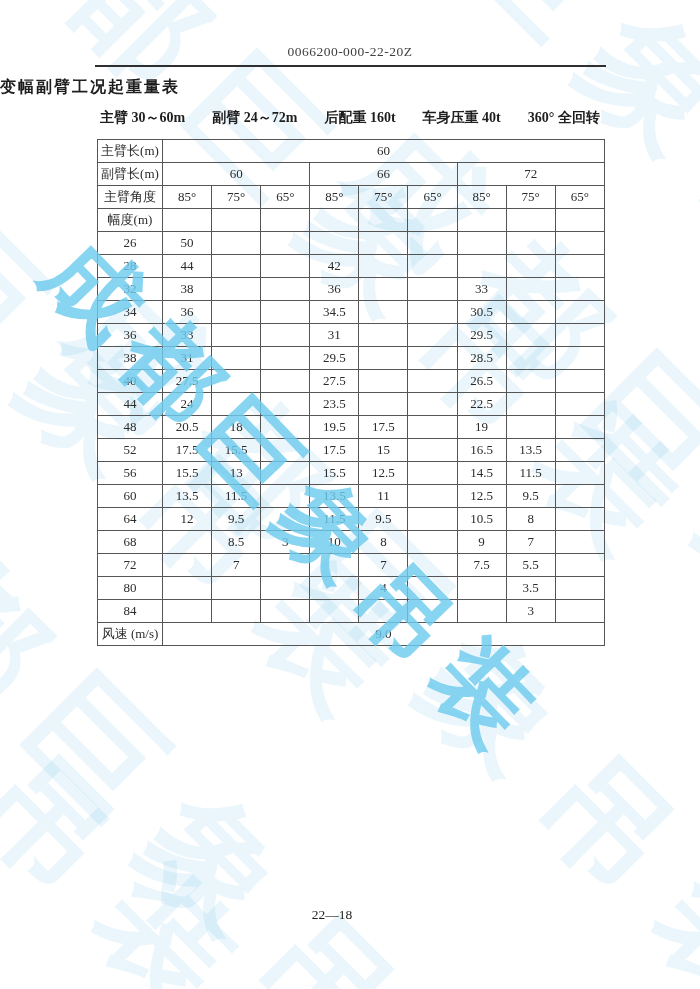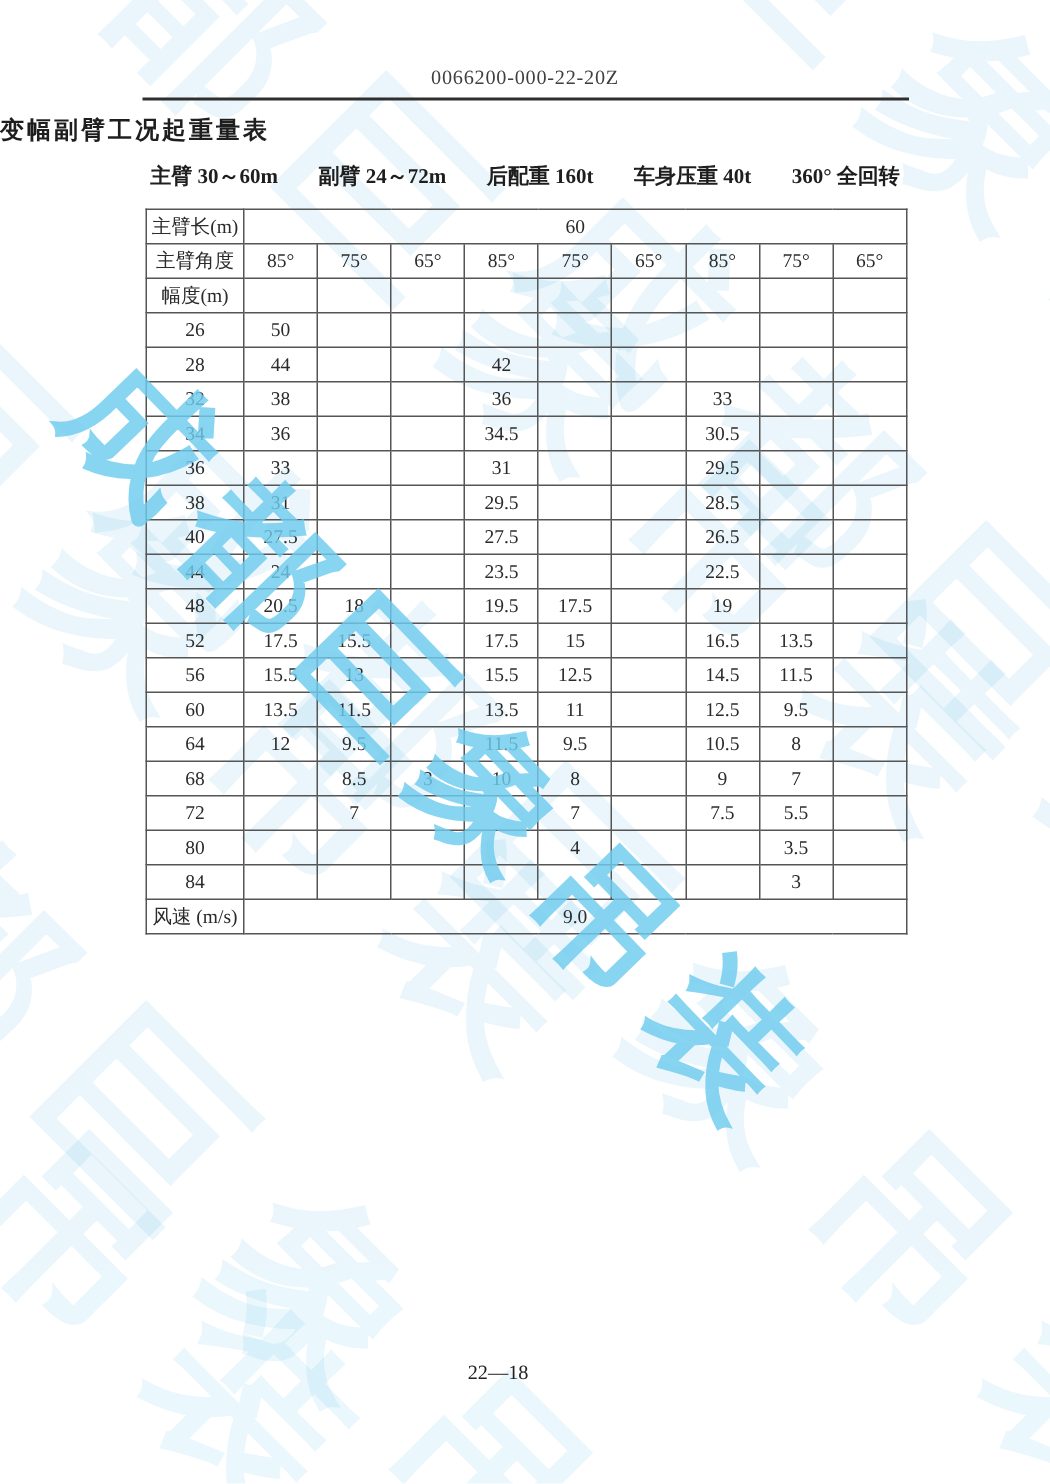--- a/index.html
+++ b/index.html
@@ -144,20 +144,26 @@
 
   <table class="cap">
     <colgroup>
       <col style="width:65px">
       <col span="9" style="width:49.1px">
     </colgroup>
     <tbody>
       <tr>
         <td class="label-col">主臂长(m)</td>
         <td colspan="9">60</td>
+      </tr>
+      <tr>
+        <td class="label-col">副臂长(m)</td>
+        <td colspan="3">60</td>
+        <td colspan="3">66</td>
+        <td colspan="3">72</td>
       </tr>
       <tr>
         <td class="label-col">主臂角度</td>
         <td>85°</td>
         <td>75°</td>
         <td>65°</td>
         <td>85°</td>
         <td>75°</td>
         <td>65°</td>
         <td>85°</td>

